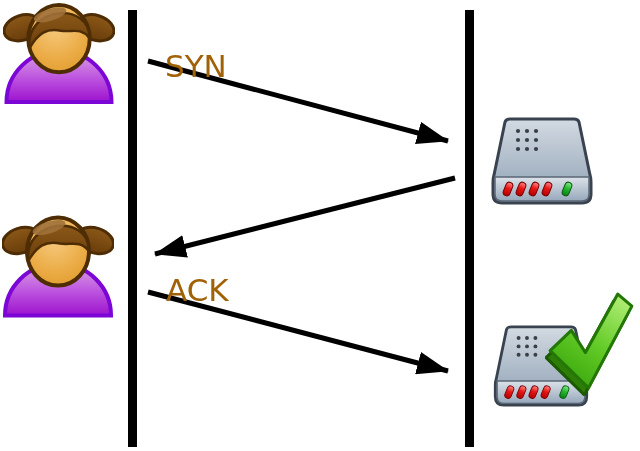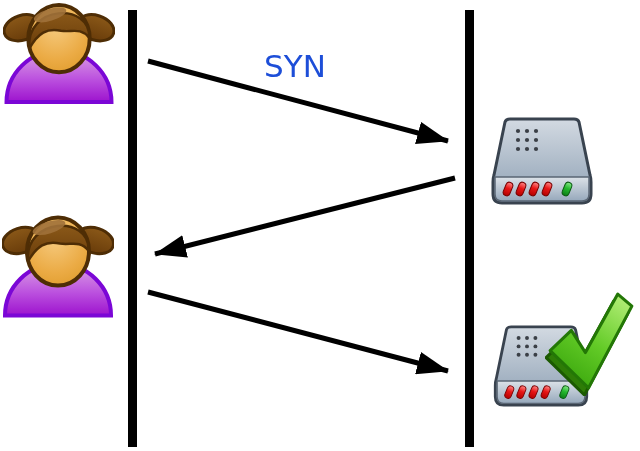--- a/index.html
+++ b/index.html
@@ -5,21 +5,21 @@
   html,body{margin:0;padding:0;background:#ffffff;}
   .canvas{
     position:relative;width:640px;height:451px;background:#ffffff;overflow:hidden;
     font-family:"DejaVu Sans","Liberation Sans",sans-serif;
   }
   .lifeline{position:absolute;top:10px;width:9px;height:437px;background:#000000;}
   .lifeline.left{left:128px;}
   .lifeline.right{left:465px;}
   .arrow-layer{position:absolute;left:0;top:0;width:640px;height:451px;pointer-events:none;}
   .msg-label{
-    position:absolute;width:260px;text-align:center;color:#1d4ed8;
+    position:absolute;width:260px;text-align:left;color:#a16207;
     font-size:31px;line-height:1.1;letter-spacing:0px;white-space:nowrap;
   }
   .icon{position:absolute;}
   .icon svg{display:block;width:100%;height:100%;}
 </style>
 </head>
 <body>
 
 <div class="canvas">
 
@@ -74,20 +74,21 @@
       <marker id="ah" markerWidth="6.6" markerHeight="4.6" refX="6.2" refY="2.3" orient="auto">
         <path d="M0,0 L6.4,2.3 L0,4.6 Z" fill="#000000"></path>
       </marker>
     </defs>
     <line x1="148" y1="61" x2="448" y2="141" stroke="#000" stroke-width="5" marker-end="url(#ah)"></line>
     <line x1="455" y1="178" x2="155" y2="254" stroke="#000" stroke-width="5" marker-end="url(#ah)"></line>
     <line x1="148" y1="292" x2="448" y2="371" stroke="#000" stroke-width="5" marker-end="url(#ah)"></line>
   </svg>
 
   <div class="msg-label" style="left:165px;top:49px;">SYN</div>
+  <div class="msg-label" style="left:166px;top:273px;">ACK</div>
 
   <div class="icon" style="left:3px;top:2px;width:112px;height:102px;">
     <svg viewBox="0 0 112 103">
       <ellipse cx="19" cy="26" rx="19" ry="12.5" transform="rotate(-18 19 26)" fill="url(#hairG)" stroke="#4E2D05" stroke-width="3"></ellipse>
       <ellipse cx="93" cy="26" rx="19" ry="12.5" transform="rotate(18 93 26)" fill="url(#hairG)" stroke="#4E2D05" stroke-width="3"></ellipse>
       <path d="M3,101 a53,52 0 0 1 106,0 Z" fill="url(#bodyG)" stroke="#7B06D6" stroke-width="4"></path>
       <ellipse cx="56" cy="37" rx="31" ry="34" fill="url(#faceG)" stroke="#4E2D05" stroke-width="4"></ellipse>
       <path d="M26,47 C22,3 88,0 86.5,36 C77,25 69,31 58,29 C44,26 35,31 26,47 Z" fill="url(#hairG)" stroke="#4E2D05" stroke-width="2.5" stroke-linejoin="round"></path>
       <ellipse cx="47" cy="13" rx="17" ry="6" transform="rotate(-17 47 13)" fill="#A0713a" opacity="0.9"></ellipse>
     </svg>

